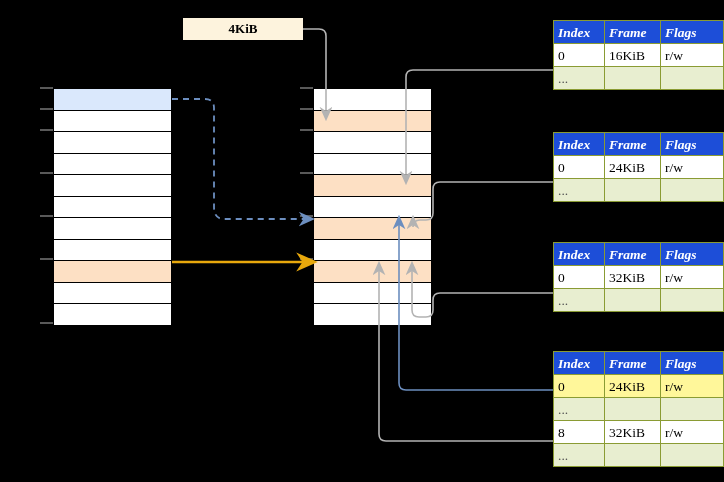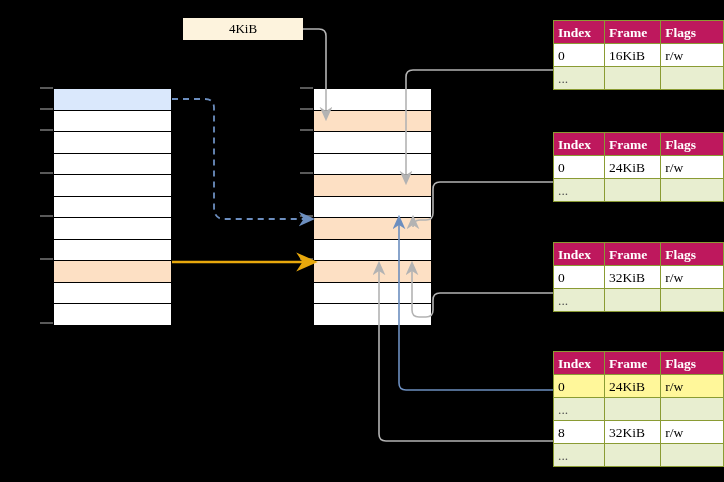--- a/index.html
+++ b/index.html
@@ -7,29 +7,29 @@
        font-family:"Liberation Serif",serif;}
   #stage{position:absolute;left:0;top:0;width:724px;height:482px;}
 
   
   .col{position:absolute;box-sizing:border-box;}
   .col .cell{position:absolute;left:0;box-sizing:border-box;
              border:1px solid #000;background:#ffffff;}
 
   
   .sizebox{position:absolute;box-sizing:border-box;background:#fdf3dd;
-           color:#000;font-size:13px;line-height:22px;text-align:center;}
+           color:#000;font-size:13px;line-height:22px;text-align:center;font-weight:bold;}
 
   
   .ptable{position:absolute;box-sizing:border-box;border-collapse:collapse;
           border:1px solid #9aab3c;}
   .ptable td,.ptable th{box-sizing:border-box;border:1px solid #8a9b33;
           padding:1px 4px;font-size:13.5px;line-height:17px;height:23px;
           text-align:left;white-space:nowrap;}
-  .ptable th{background:#be185d;color:#ffffff;font-weight:bold;}
+  .ptable th{background:#1d4ed8;color:#ffffff;font-weight:bold;font-style:italic;}
   .ptable td.val{background:#ffffff;color:#000;}
   .ptable td.ell{background:#e8eed0;color:#555;}
   .ptable td.hl{background:#fff79a;color:#000;}
   .c-index{width:56px;}
   .c-frame{width:61px;}
   .c-flags{width:75px;}
 
   svg.overlay{position:absolute;left:0;top:0;width:724px;height:482px;
               overflow:visible;pointer-events:none;}
 </style>

